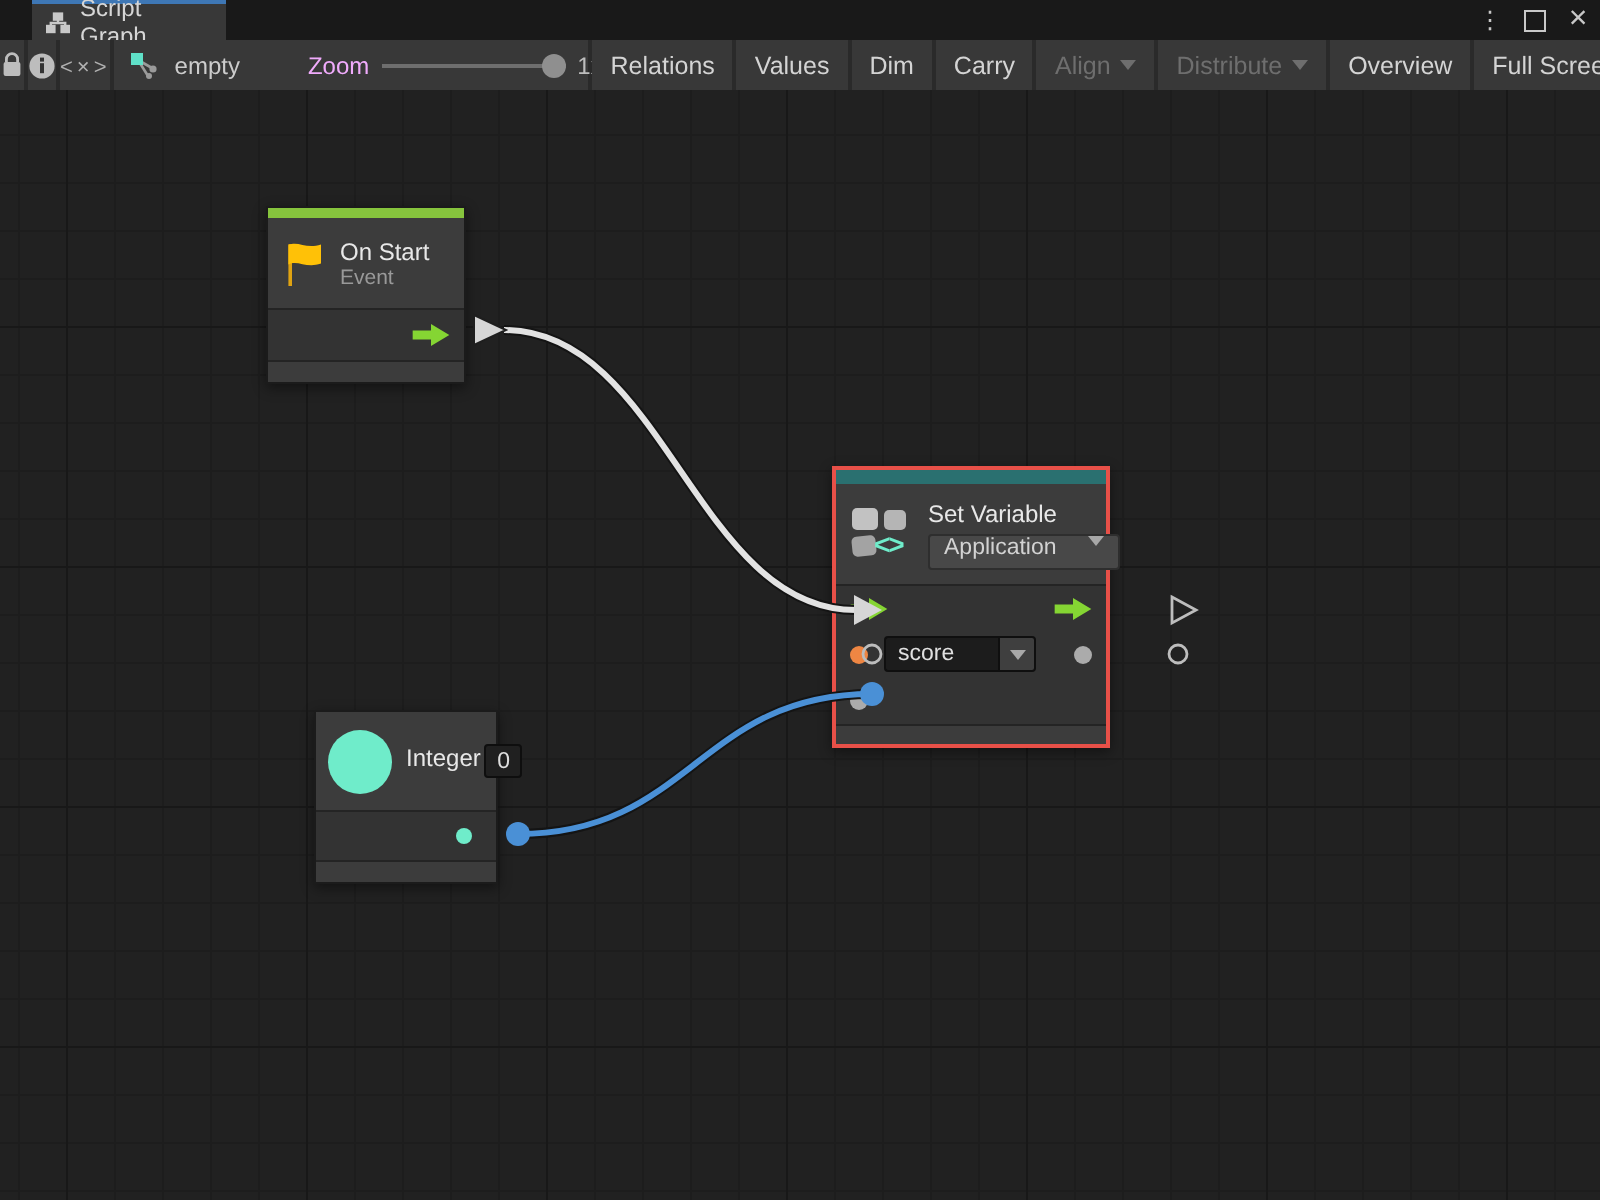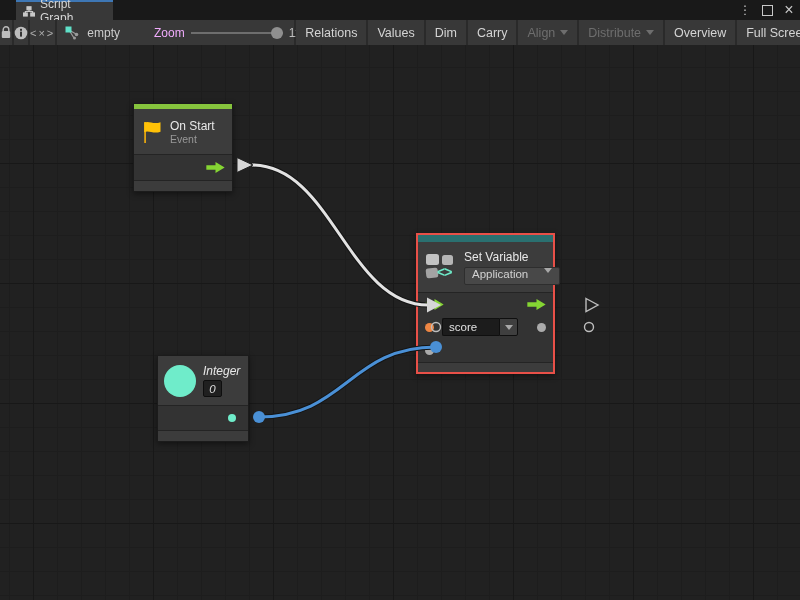--- a/index.html
+++ b/index.html
@@ -102,21 +102,21 @@
   .var-field .vf-text { width:57px; background:#1c1c1c; border:1px solid #0f0f0f; border-right:none;
     border-radius:2px 0 0 2px; color:#e0e0e0; font-size:11.5px; display:flex; align-items:center; padding-left:6px; }
   .var-field .vf-btn { width:19px; background:#3f3f3f; border:1px solid #0f0f0f; border-radius:0 2px 2px 0;
     display:flex; align-items:center; justify-content:center; }
   .row-var .dot.gray { margin-left:auto; }
 
   
   .node-integer { left:157px; top:355px; width:92px; }
   .node-integer .header { height:49px; gap:7px; padding:0 6px; }
   .int-circle { width:32px; height:32px; border-radius:50%; background:var(--value-teal,#6fecca); flex:0 0 auto; }
-  .int-col { display:flex; flex-direction:column; gap:2px;font-style:italic; }
+  .int-col { display:flex; flex-direction:row; gap:2px; }
   .int-value { width:19px; height:17px; background:#202020; border:1px solid #0e0e0e; border-radius:2px;
     color:#dddddd; font-size:11.5px; display:flex; align-items:center; justify-content:center; }
   .node-integer .nrow { height:25px; justify-content:flex-end; padding-right:12px; }
   .node-integer .footer { height:11px; }
 
   
   .wires { position:absolute; left:0; top:0; width:800px; height:600px; pointer-events:none; z-index:5; }
 
   
   .ticon { display:block; }

